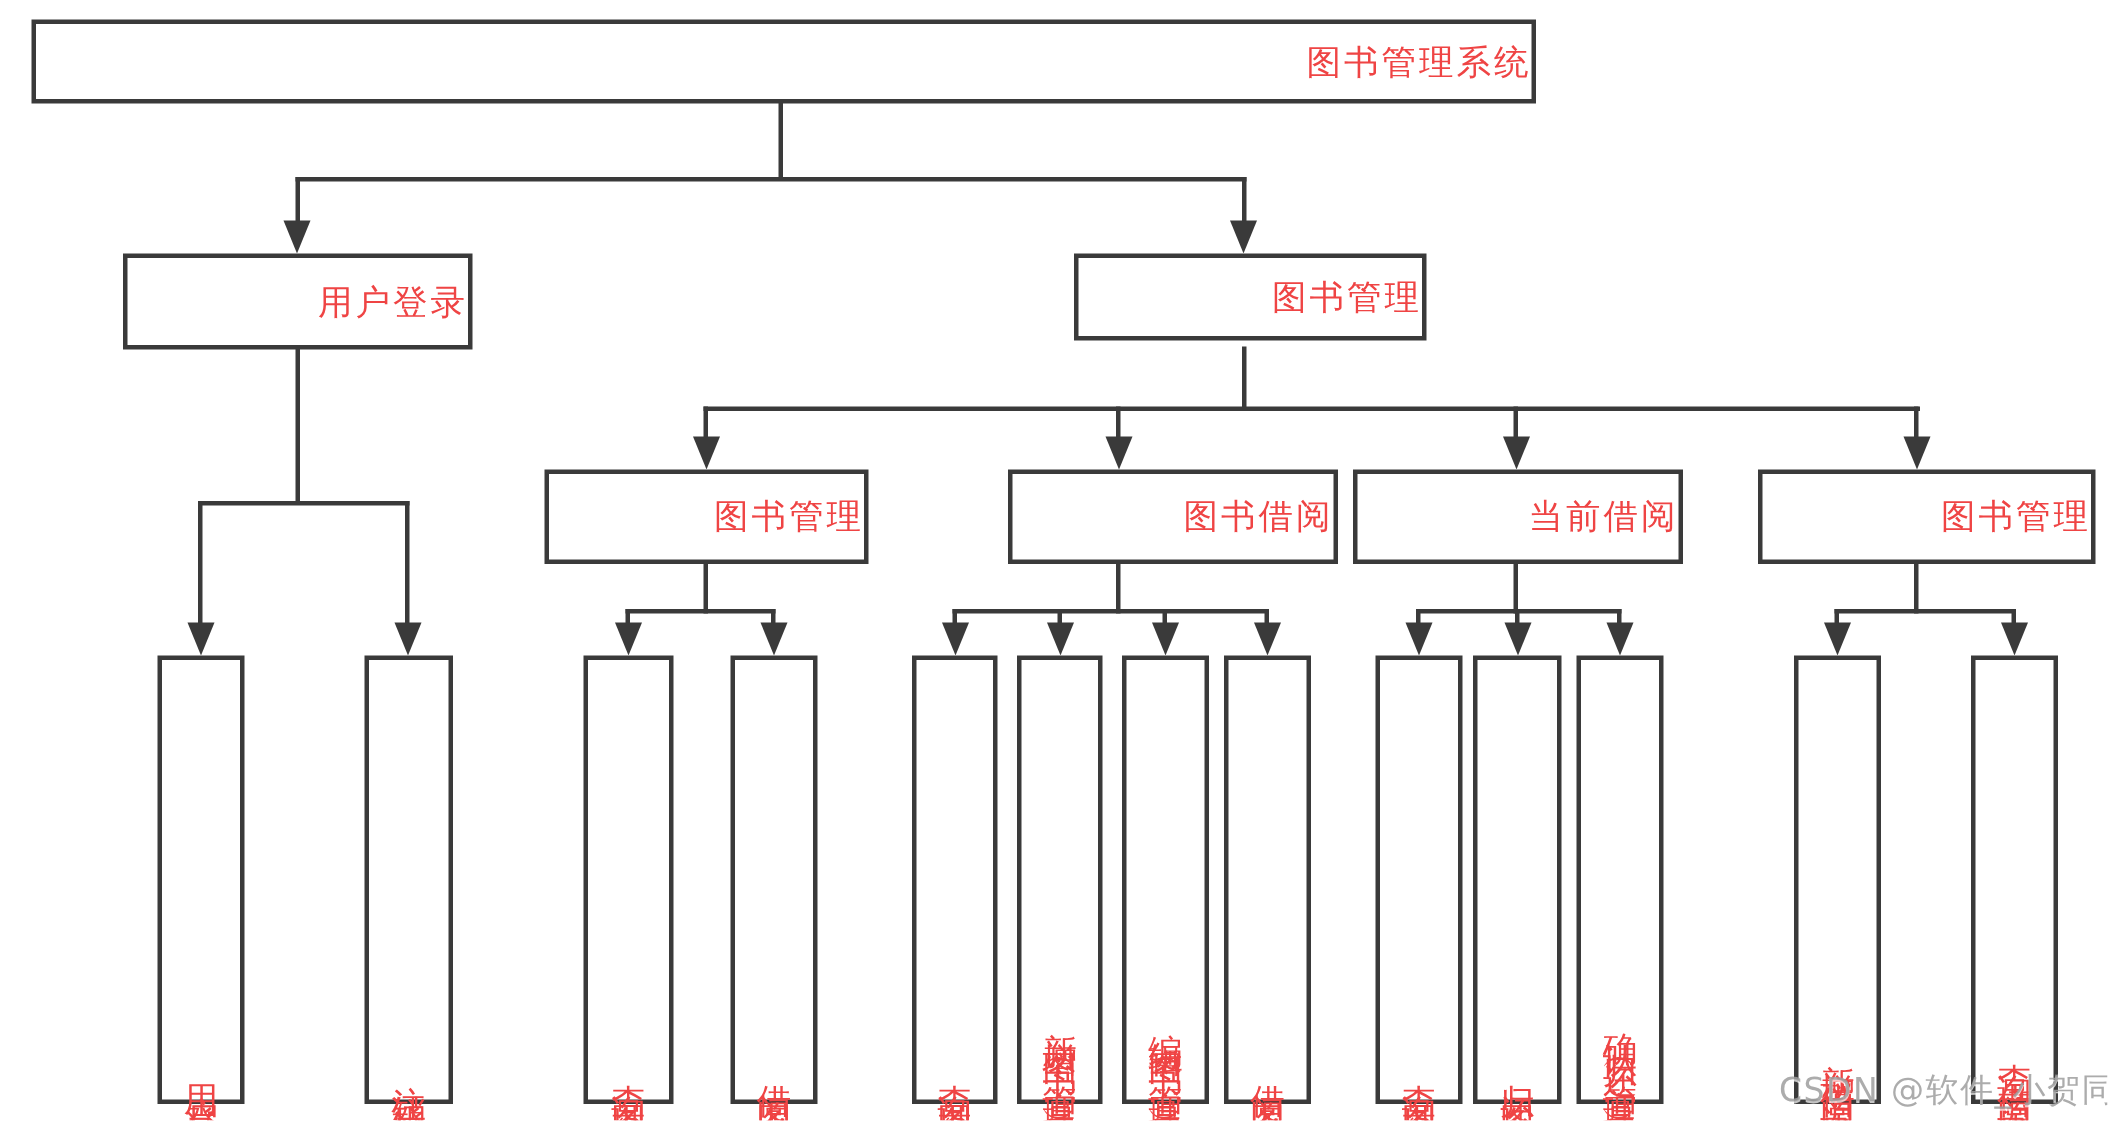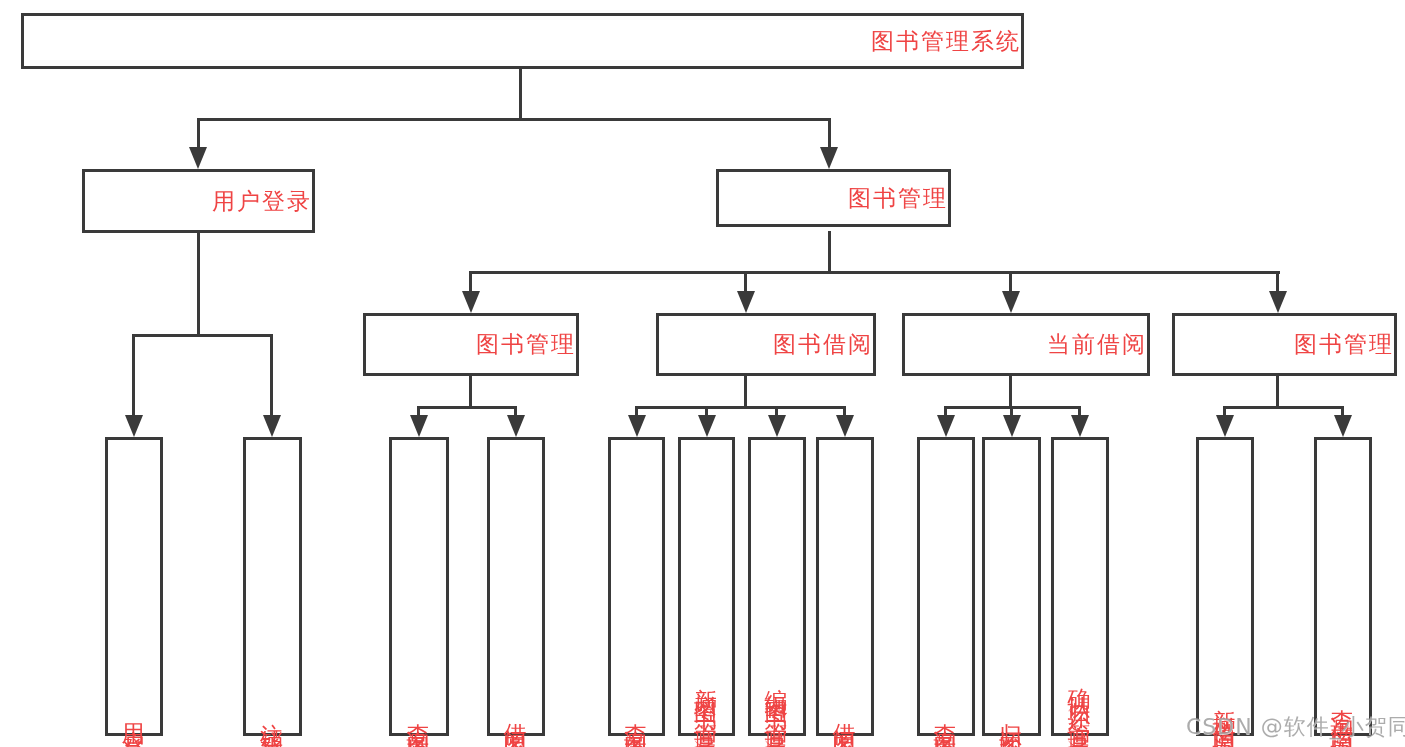--- a/index.html
+++ b/index.html
@@ -86,24 +86,24 @@
   <div class="line" style="left:744px;top:271px;width:3px;height:22px"></div>
   <div class="arrow" style="left:737px;top:291px"></div>
   <div class="line" style="left:1009px;top:271px;width:3px;height:22px"></div>
   <div class="arrow" style="left:1002px;top:291px"></div>
   <div class="line" style="left:1276px;top:271px;width:3px;height:22px"></div>
   <div class="arrow" style="left:1269px;top:291px"></div>
 
   <div class="box hbox" style="left:363px;top:313px;width:216px;height:63px">
     <span class="lbl">图书管理</span>
   </div>
-  <div class="box hbox" style="left:656px;top:313px;width:220px;height:63px">
+  <div class="box hbox" style="left:672px;top:313px;width:220px;height:63px">
     <span class="lbl">图书借阅</span>
   </div>
-  <div class="box hbox" style="left:902px;top:313px;width:248px;height:63px">
+  <div class="box hbox" style="left:902px;top:313px;width:220px;height:63px">
     <span class="lbl">当前借阅</span>
   </div>
   <div class="box hbox" style="left:1172px;top:313px;width:225px;height:63px">
     <span class="lbl">图书管理</span>
   </div>
 
   <div class="line" style="left:469px;top:375px;width:3px;height:34px"></div>
   <div class="line" style="left:417px;top:406px;width:100px;height:3px"></div>
   <div class="line" style="left:417px;top:406px;width:3px;height:12px"></div>
   <div class="arrow" style="left:410px;top:415px"></div>

